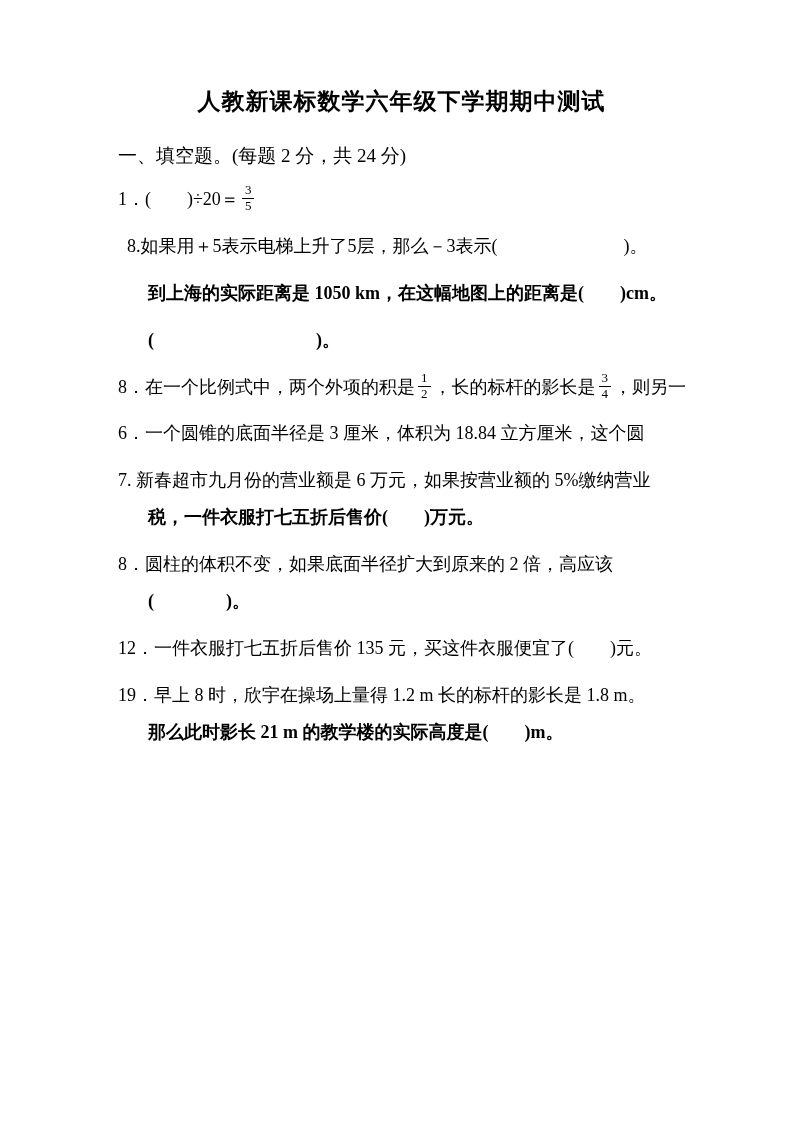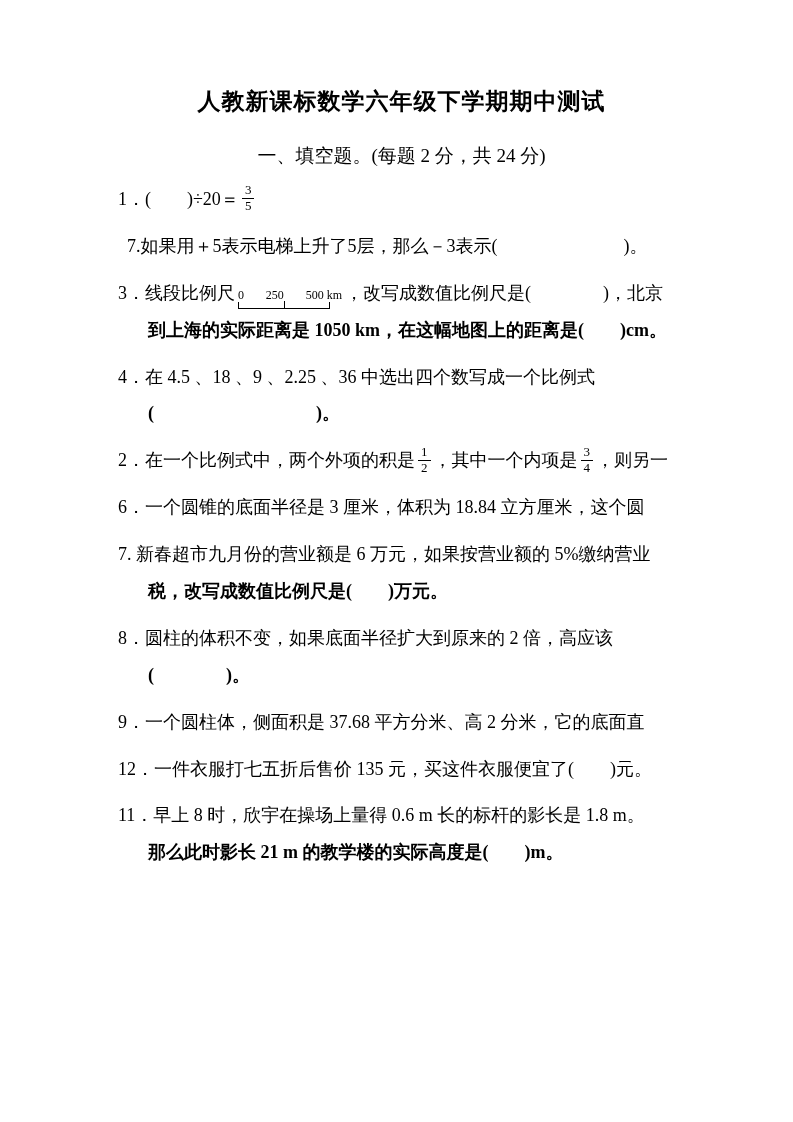--- a/index.html
+++ b/index.html
@@ -14,21 +14,20 @@
   .title {
     text-align: center;
     font-size: 23px;
     font-weight: bold;
     letter-spacing: 1px;
     margin-bottom: 26px;
   }
   .section {
     font-size: 19px;
     margin-bottom: 12px;
-    text-align: center;
   }
   .q {
     font-size: 18px;
     line-height: 2.05;
     margin-bottom: 10px;
   }
   .q .l1, .q .l2 { display: block; white-space: nowrap; }
   .q .l2 { padding-left: 30px; font-weight: bold; }
   .indent-sm { padding-left: 9px; }
 
@@ -87,69 +86,60 @@
   <div class="section">一、填空题。(每题 2 分，共 24 分)</div>
 
   <div class="q">
     <span class="l1"><span>1．(　　)÷20＝</span><span class="frac">
           <span class="num">3</span>
           <span class="den">5</span>
         </span></span>
   </div>
 
   <div class="q indent-sm">
-    <span class="l1">7.如果用＋5表示电梯上升了5层，那么－3表示(　　　　　　　)。</span>
+    <span class="l1">8.如果用＋5表示电梯上升了5层，那么－3表示(　　　　　　　)。</span>
   </div>
 
   <div class="q">
-    <span class="l1"><span>3．线段比例尺</span><span class="scale"><span class="scale-labels">
-            <span>0</span>
-            <span>250</span>
-            <span>500 km</span>
-          </span><span class="scale-bar">
-            <span class="tick"></span>
-          </span></span><span>，改写成数值比例尺是(　　　　)，北京</span></span>
     <span class="l2">到上海的实际距离是 1050 km，在这幅地图上的距离是(　　)cm。</span>
   </div>
 
   <div class="q">
-    <span class="l1">4．在 4.5 、18 、9 、2.25 、36 中选出四个数写成一个比例式</span>
     <span class="l2">(　　　　　　　　　)。</span>
   </div>
 
   <div class="q">
-    <span class="l1"><span>2．在一个比例式中，两个外项的积是</span><span class="frac">
+    <span class="l1"><span>8．在一个比例式中，两个外项的积是</span><span class="frac">
           <span class="num">1</span>
           <span class="den">2</span>
-        </span><span>，其中一个内项是</span><span class="frac">
+        </span><span>，长的标杆的影长是</span><span class="frac">
           <span class="num">3</span>
           <span class="den">4</span>
         </span><span>，则另一</span></span>
   </div>
 
   <div class="q">
     <span class="l1">6．一个圆锥的底面半径是 3 厘米，体积为 18.84 立方厘米，这个圆</span>
   </div>
 
   <div class="q">
     <span class="l1">7. 新春超市九月份的营业额是 6 万元，如果按营业额的 5%缴纳营业</span>
-    <span class="l2">税，改写成数值比例尺是(　　)万元。</span>
+    <span class="l2">税，一件衣服打七五折后售价(　　)万元。</span>
   </div>
 
   <div class="q">
     <span class="l1">8．圆柱的体积不变，如果底面半径扩大到原来的 2 倍，高应该</span>
     <span class="l2">(　　　　)。</span>
   </div>
 
   <div class="q">
-    <span class="l1">9．一个圆柱体，侧面积是 37.68 平方分米、高 2 分米，它的底面直</span>
   </div>
 
   <div class="q">
     <span class="l1">12．一件衣服打七五折后售价 135 元，买这件衣服便宜了(　　)元。</span>
   </div>
 
   <div class="q">
-    <span class="l1">11．早上 8 时，欣宇在操场上量得 0.6 m 长的标杆的影长是 1.8 m。</span>
+    <span class="l1">19．早上 8 时，欣宇在操场上量得 1.2 m 长的标杆的影长是 1.8 m。</span>
     <span class="l2">那么此时影长 21 m 的教学楼的实际高度是(　　)m。</span>
   </div>
 
 </div>
 
 </body></html>

